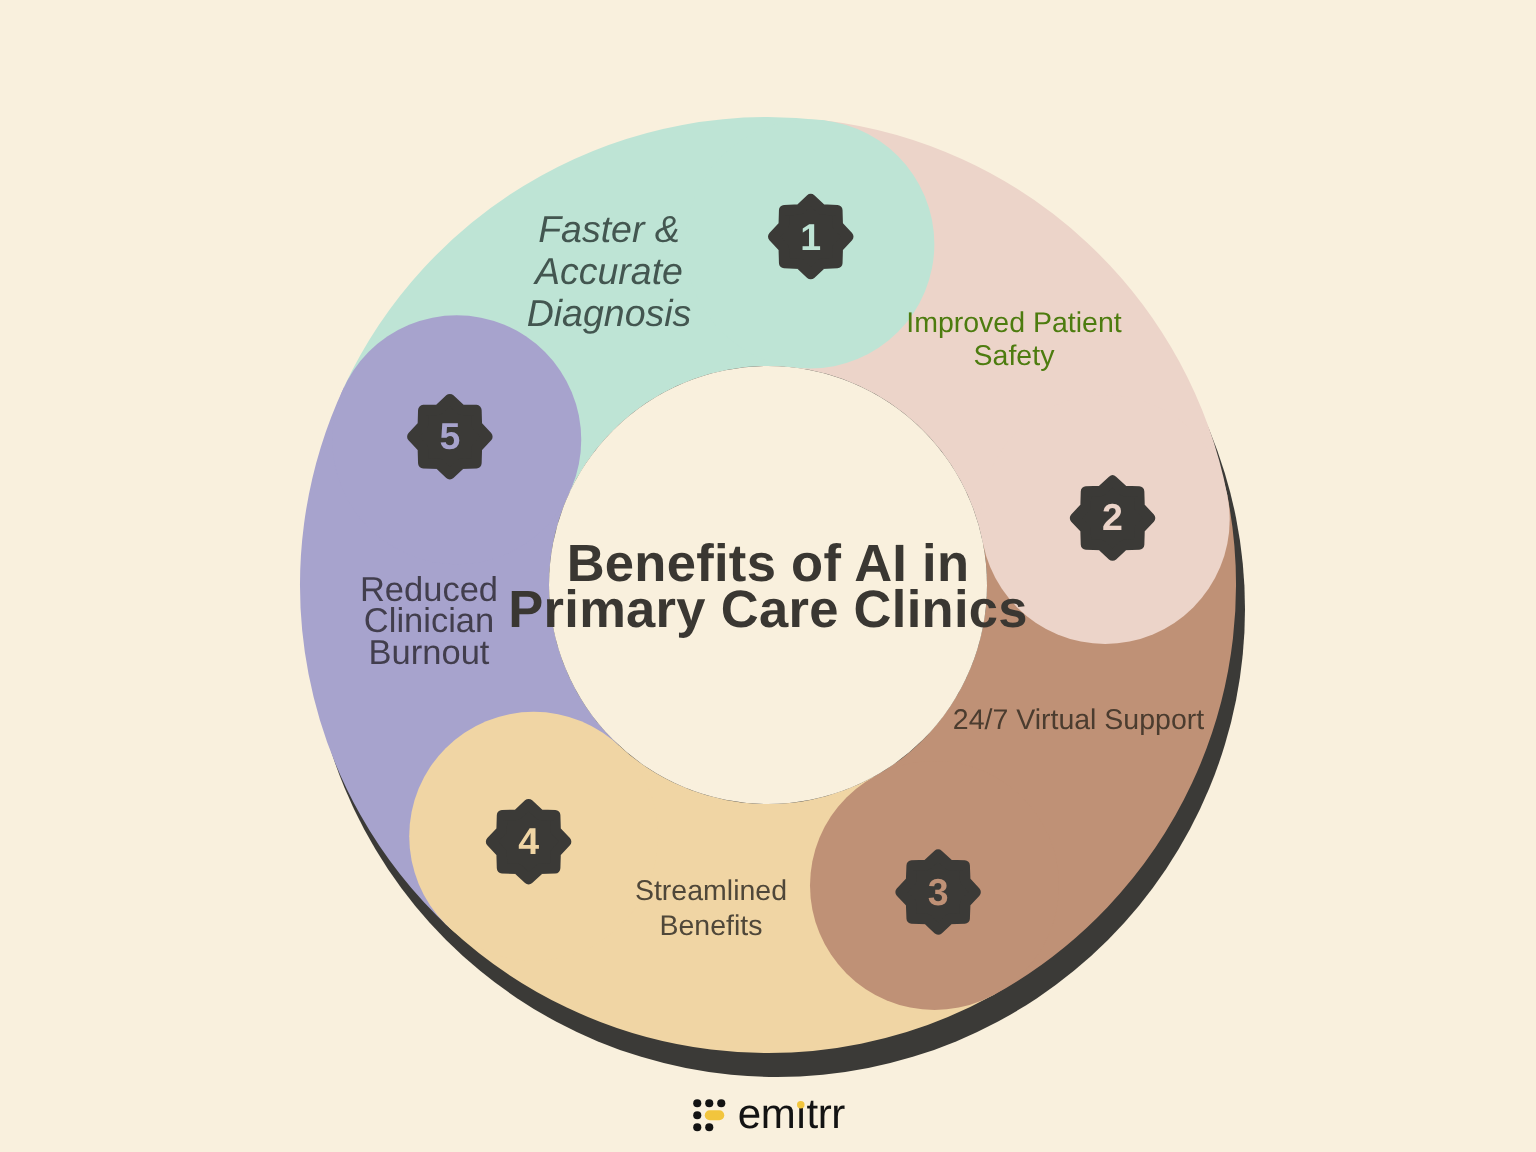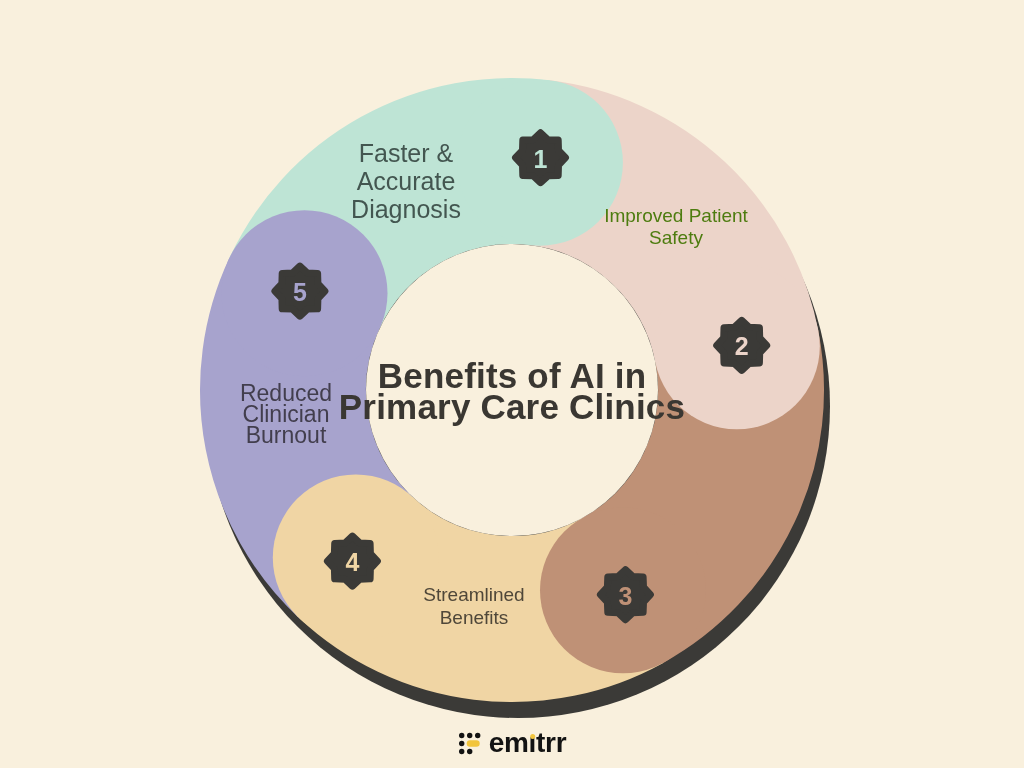--- a/index.html
+++ b/index.html
@@ -25,21 +25,21 @@
     transform: translate(-50%, -50%);
     width: 360px; text-align: center; white-space: pre-line;
     font-weight: bold; font-size: 35px; line-height: 31px; letter-spacing: 0.2px;
   }
   .footer {
     position: absolute; left: 50%; top: 729px; transform: translateX(-50%);
     display: flex; align-items: center; gap: 7px;
   }
   .logo-mark { display: inline-flex; }
   .brand-word {
-    font-size: 28px; font-weight: bold; letter-spacing: -0.3px; line-height: 28px;
+    font-size: 28px; font-weight: normal; letter-spacing: -0.3px; line-height: 28px;
   }
   .i-wrap { position: relative; display: inline-block; }
   .tittle {
     position: absolute; left: 50%; transform: translateX(-50%);
     top: 4.5px; width: 5px; height: 5px; border-radius: 50%;
   }
 </style>
 </head>
 <body style="background: rgb(249, 240, 221);">
 
@@ -57,27 +57,28 @@
       <circle cx="355.8" cy="557.5" r="83" fill="#f0d5a4"></circle>
       <circle cx="304.5" cy="293.2" r="83" fill="#a7a3cd"></circle>
       <circle cx="512" cy="390" r="146" fill="#f9f0dd"></circle>
       <path d="M540.5,132.7L548.0,139.7L558.2,140.1L558.5,150.3L565.5,157.7L558.5,165.2L558.2,175.4L548.0,175.8L540.5,182.7L533.1,175.8L522.8,175.4L522.5,165.2L515.5,157.7L522.5,150.3L522.8,140.1L533.1,139.7Z" fill="#3b3a37" stroke="#3b3a37" stroke-width="7" stroke-linejoin="round"></path>
       <path d="M741.7,320.4L749.2,327.3L759.4,327.7L759.7,337.9L766.7,345.4L759.7,352.8L759.4,363.0L749.2,363.4L741.7,370.4L734.2,363.4L724.0,363.0L723.7,352.8L716.7,345.4L723.7,337.9L724.0,327.7L734.2,327.3Z" fill="#3b3a37" stroke="#3b3a37" stroke-width="7" stroke-linejoin="round"></path>
       <path d="M625.4,569.7L632.9,576.6L643.1,577.0L643.5,587.2L650.4,594.7L643.5,602.1L643.1,612.3L632.9,612.7L625.4,619.7L618.0,612.7L607.8,612.3L607.4,602.1L600.4,594.7L607.4,587.2L607.8,577.0L618.0,576.6Z" fill="#3b3a37" stroke="#3b3a37" stroke-width="7" stroke-linejoin="round"></path>
       <path d="M352.4,536.1L359.9,543.1L370.1,543.5L370.4,553.7L377.4,561.1L370.4,568.6L370.1,578.8L359.9,579.2L352.4,586.1L345.0,579.2L334.7,578.8L334.4,568.6L327.4,561.1L334.4,553.7L334.7,543.5L345.0,543.1Z" fill="#3b3a37" stroke="#3b3a37" stroke-width="7" stroke-linejoin="round"></path>
       <path d="M299.9,266.1L307.4,273.1L317.6,273.4L317.9,283.6L324.9,291.1L317.9,298.6L317.6,308.8L307.4,309.1L299.9,316.1L292.5,309.1L282.2,308.8L281.9,298.6L274.9,291.1L281.9,283.6L282.2,273.4L292.5,273.1Z" fill="#3b3a37" stroke="#3b3a37" stroke-width="7" stroke-linejoin="round"></path>
     </svg>
   <div id="overlay">
-      <div class="seg-label" style="left: 406px; top: 181px; font-size: 25px; line-height: 28px; color: rgb(67, 86, 80); width: 320px;">Faster &amp;
+      <div class="seg-label" style="left: 406px; top: 181px; font-size: 25px; line-height: 28px; color: rgb(67, 86, 80); width: 320px; font-style: italic;">Faster &amp;
 Accurate
 Diagnosis</div>
       <div class="badge-num" style="left: 540.517px; top: 158.744px; color: rgb(190, 228, 213);">1</div>
       <div class="seg-label" style="left: 676px; top: 227px; font-size: 19px; line-height: 22px; color: #4d7c0f; width: 320px;">Improved Patient
 Safety</div>
       <div class="badge-num" style="left: 741.701px; top: 346.351px; color: rgb(236, 212, 201);">2</div>
+      <div class="seg-label" style="left: 719px; top: 481px; font-size: 19px; line-height: 22px; color: rgb(75, 60, 47); width: 320px;">24/7 Virtual Support</div>
       <div class="badge-num" style="left: 625.445px; top: 595.661px; color: rgb(191, 145, 118);">3</div>
       <div class="seg-label" style="left: 474px; top: 606px; font-size: 19px; line-height: 23px; color: rgb(79, 71, 57); width: 320px;">Streamlined
 Benefits</div>
       <div class="badge-num" style="left: 352.412px; top: 562.137px; color: rgb(240, 213, 164);">4</div>
       <div class="seg-label" style="left: 286px; top: 414px; font-size: 23px; line-height: 21px; color: rgb(66, 62, 77); width: 320px;">Reduced
 Clinician
 Burnout</div>
       <div class="badge-num" style="left: 299.924px; top: 292.107px; color: rgb(167, 163, 205);">5</div>
     </div>
   <div class="center-title" style="color: rgb(58, 55, 50);">Benefits of AI in

